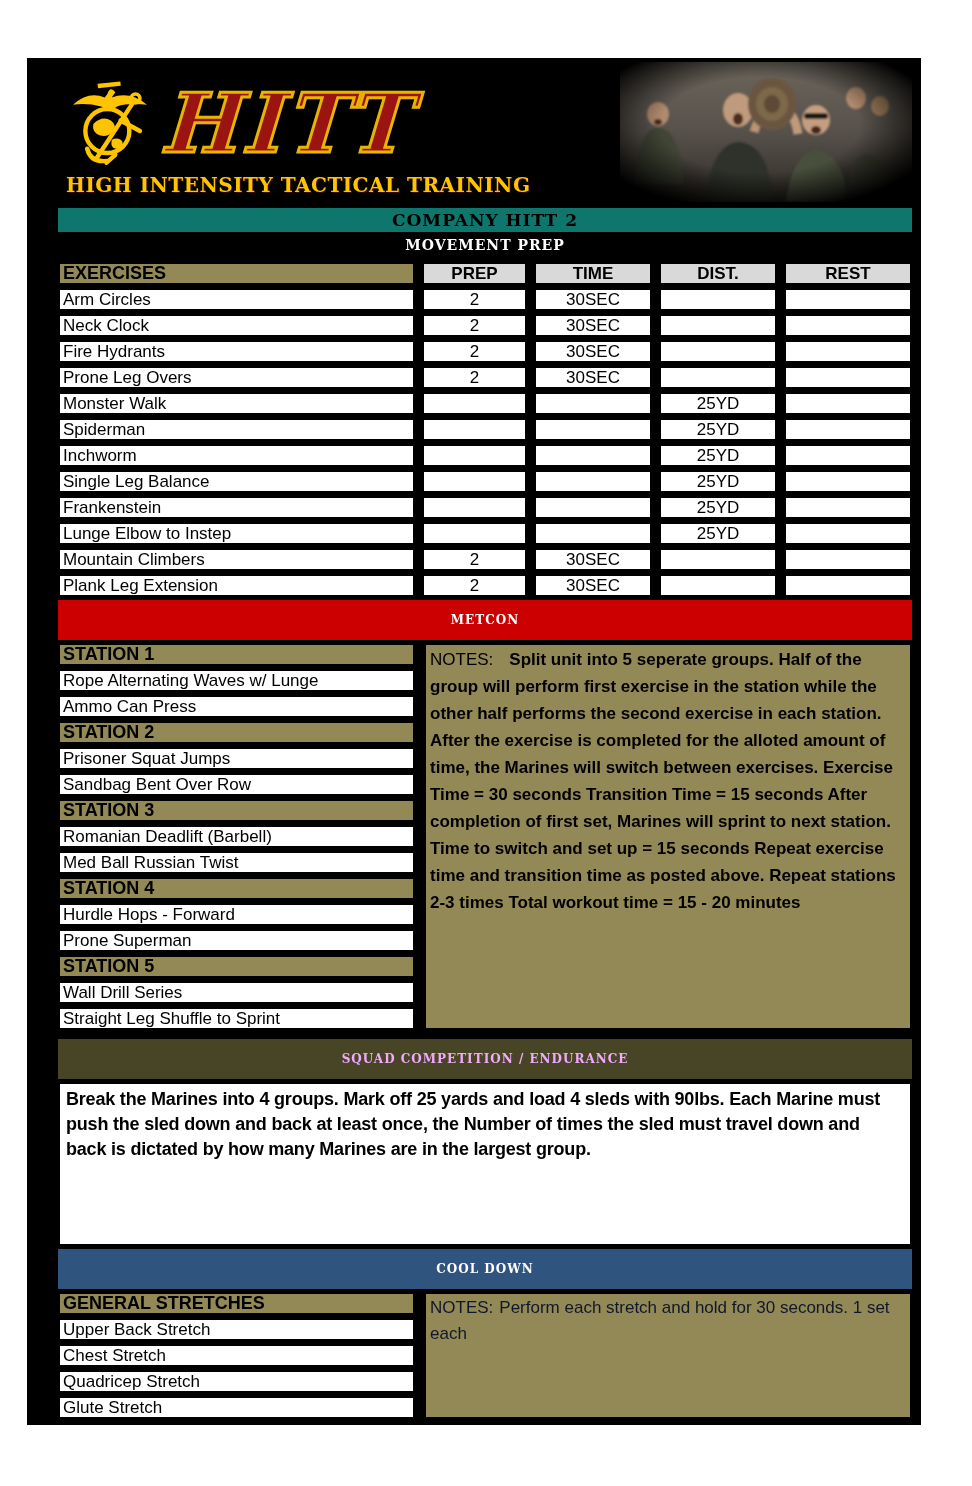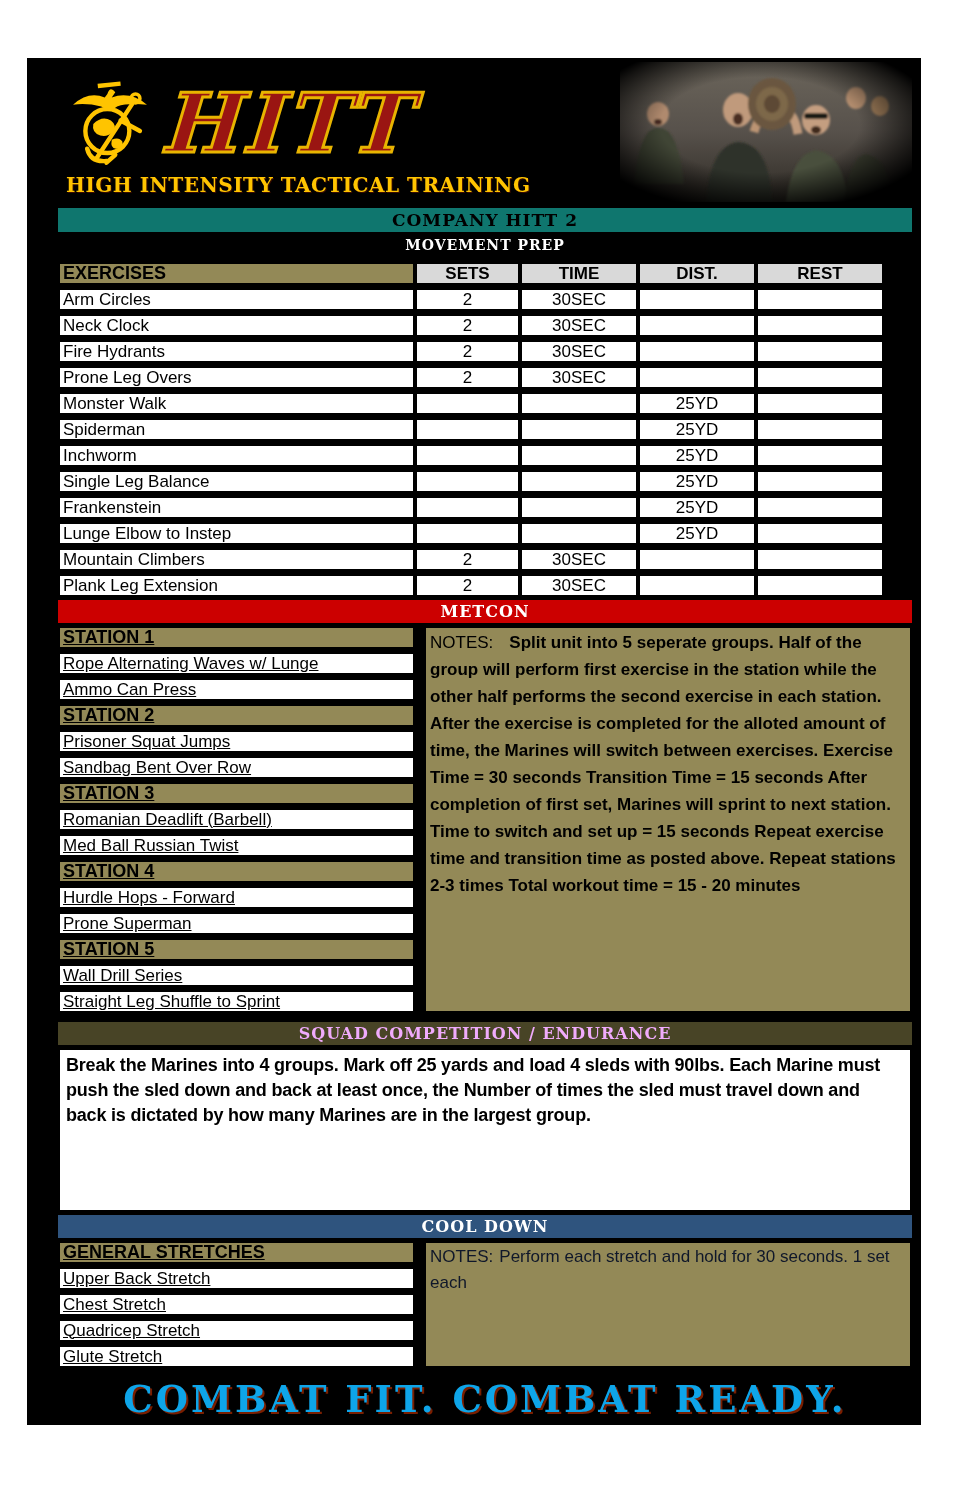--- a/index.html
+++ b/index.html
@@ -24,46 +24,46 @@
   }
   .brand-sub {
     font-family:"DejaVu Serif", serif; font-weight:bold; font-size:20px;
     color:#FFC400; margin-top:3px; letter-spacing:0.5px; white-space:nowrap;
     text-shadow:1px 1px 0 #3a0c00;
   }
   .photo { position:absolute; right:0; top:4px; width:292px; height:140px; }
 
   
   .bar {
-    height:23px; display:flex; align-items:center; justify-content:center;
-    font-family:"DejaVu Serif", serif; font-weight:bold; font-size:16px;
+    height:40px; display:flex; align-items:center; justify-content:center;
+    font-family:"DejaVu Serif", serif; font-weight:bold; font-size:12px;
     letter-spacing:1px; box-sizing:border-box;
   }
   .bar-gold  { background:#0f766e; color:#000; height:24px; margin-top:3px; font-size:17px; }
   .mp-title  { height:26px; color:#fff; background:transparent; font-size:14px; }
   .bar-red   { background:#CC0000; color:#fff; margin-top:2px; margin-bottom:3px; }
   .bar-olive { background:#484426; color:#f0abfc; margin-top:9px; margin-bottom:3px; }
   .bar-blue  { background:#2F547E; color:#fff; margin-top:3px; margin-bottom:3px; }
 
   
   .mp-table { margin-top:4px; }
-  .grid5 { display:grid; grid-template-columns:357px 105px 118px 118px 128px; margin-bottom:3px; }
+  .grid5 { display:grid; grid-template-columns:357px 105px 118px 118px 128px; column-gap:7px; margin-bottom:3px; }
   .cell {
     background:#fff; border:2px solid #000; box-sizing:border-box; height:23px;
     font-size:17px; padding:0 3px; display:flex; align-items:center; color:#000;
     overflow:hidden; white-space:nowrap;
   }
   .c-center { justify-content:center; }
   .h-ex { background:#938957; font-weight:bold; font-size:18px; }
   .h-c  { background:#D9D9D9; font-weight:bold; justify-content:center; }
 
   .two-col { display:grid; grid-template-columns:357px 488px; column-gap:9px; }
   .lrow { background:#fff; border:2px solid #000; box-sizing:border-box; height:23px;
           margin-bottom:3px; font-size:17px; padding:0 3px; display:flex; align-items:center;
-          overflow:hidden; white-space:nowrap;text-decoration:underline; }
+          overflow:hidden; white-space:nowrap; }
   .lrow:last-child { margin-bottom:0; }
   .lhead { background:#938957; font-weight:bold; font-size:18px; }
 
   .notes-box {
     background:#938957; border:2px solid #000; box-sizing:border-box;
     padding:1px 5px 0 4px; font-size:17px; line-height:27px; color:#000; height:387px;
   }
   .notes-box .nl { font-weight:normal; margin-right:16px; }
   .notes-box .nt { font-weight:bold; }
 
@@ -153,21 +153,21 @@
         <rect width="292" height="140" fill="url(#vig)"></rect>
       </svg>
     </div>
 
     <div class="bar bar-gold">COMPANY HITT 2</div>
     <div class="bar mp-title">MOVEMENT PREP</div>
 
     <div class="mp-table">
       <div class="grid5">
         <div class="cell h-ex">EXERCISES</div>
-        <div class="cell h-c">SETS</div>
+        <div class="cell h-c">PREP</div>
         <div class="cell h-c">TIME</div>
         <div class="cell h-c">DIST.</div>
         <div class="cell h-c">REST</div>
       </div>
 
       <div class="grid5">
         <div class="cell">Arm Circles</div>
         <div class="cell c-center">2</div>
         <div class="cell c-center">30SEC</div>
         <div class="cell c-center"></div>

